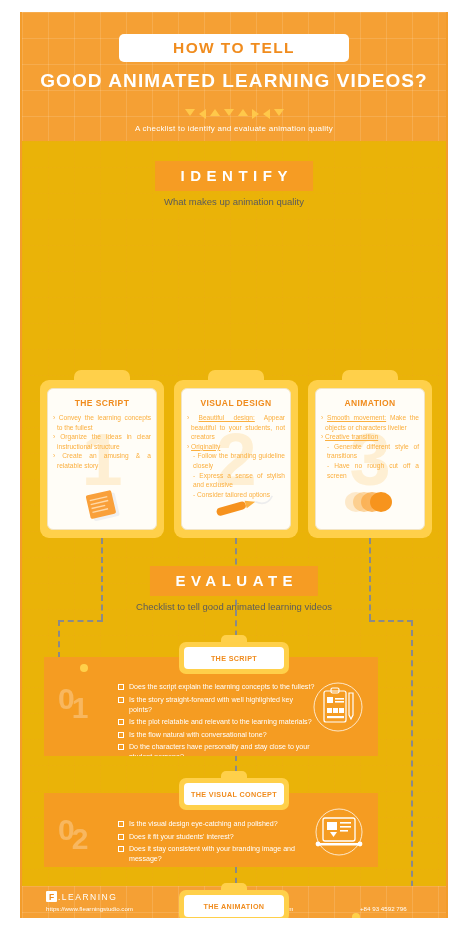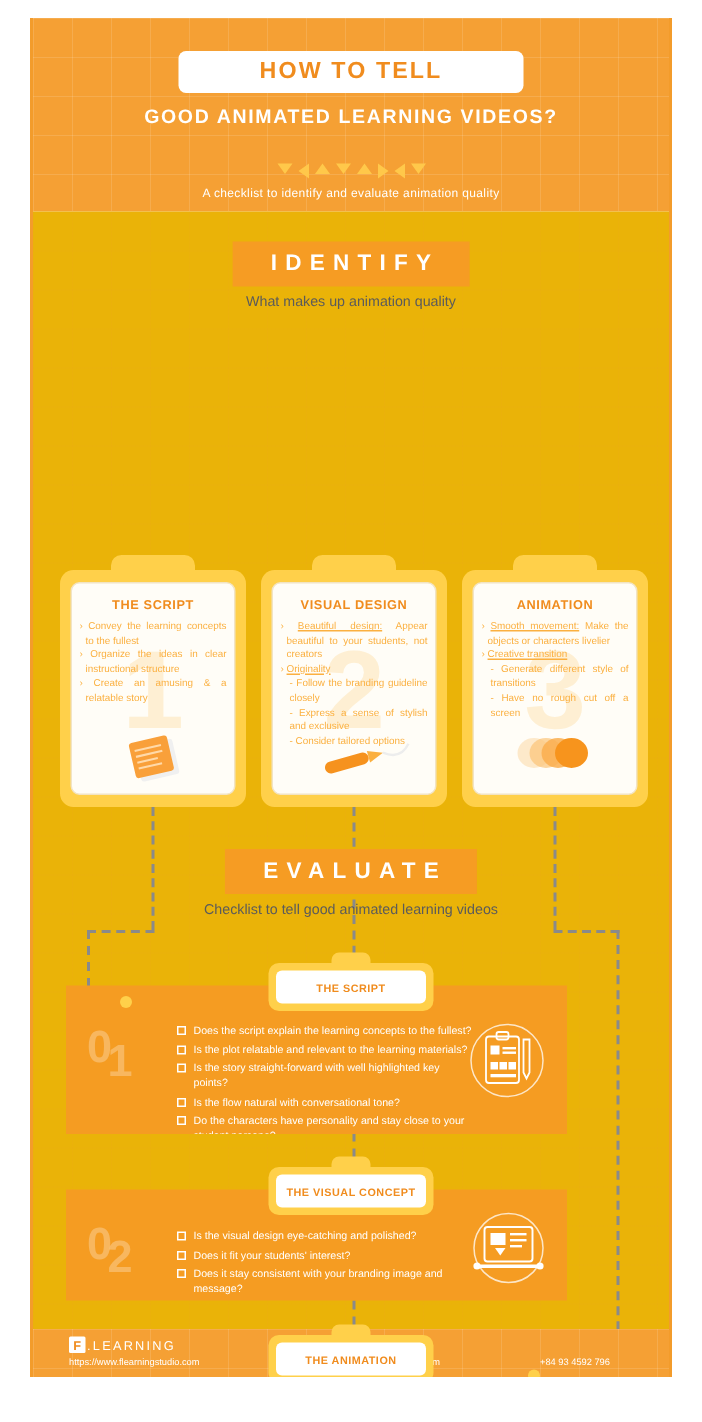--- a/index.html
+++ b/index.html
@@ -57,21 +57,21 @@
     color: #F08C1E;
     font-size: 15.5px;
     font-weight: bold;
     letter-spacing: 1.4px;
   }
   .title-main {
     position: absolute;
     top: 58px; left: 0; right: 0;
     text-align: center;
     color: #ffffff;
-    font-size: 13px;
+    font-size: 19px;
     font-weight: bold;
     letter-spacing: 1.1px;
   }
   .arrow-row {
     position: absolute;
     top: 97px; left: 0; right: 0;
     display: flex; justify-content: center; gap: 4px;
   }
   .tri { width: 0; height: 0; }
   .tri.down  { border-left: 5px solid transparent; border-right: 5px solid transparent; border-top: 7px solid #FFC84A; }
@@ -426,25 +426,25 @@
       <div class="eval-num" style="top:27px;">
         <span>0</span><span class="d2">1</span>
       </div>
       <div class="checklist" style="top:25px;">
         <div class="check-row">
           <span class="cbox"></span>
           <span class="txt">Does the script explain the learning concepts to the fullest?</span>
         </div>
         <div class="check-row">
           <span class="cbox"></span>
+          <span class="txt">Is the story straight-forward with well highlighted key points?</span>
+        </div>
+        <div class="check-row">
+          <span class="cbox"></span>
           <span class="txt">Is the plot relatable and relevant to the learning materials?</span>
-        </div>
-        <div class="check-row">
-          <span class="cbox"></span>
-          <span class="txt">Is the story straight-forward with well highlighted key points?</span>
         </div>
         <div class="check-row">
           <span class="cbox"></span>
           <span class="txt">Is the flow natural with conversational tone?</span>
         </div>
         <div class="check-row">
           <span class="cbox"></span>
           <span class="txt">Do the characters have personality and stay close to your student persona?</span>
         </div>
       </div>

